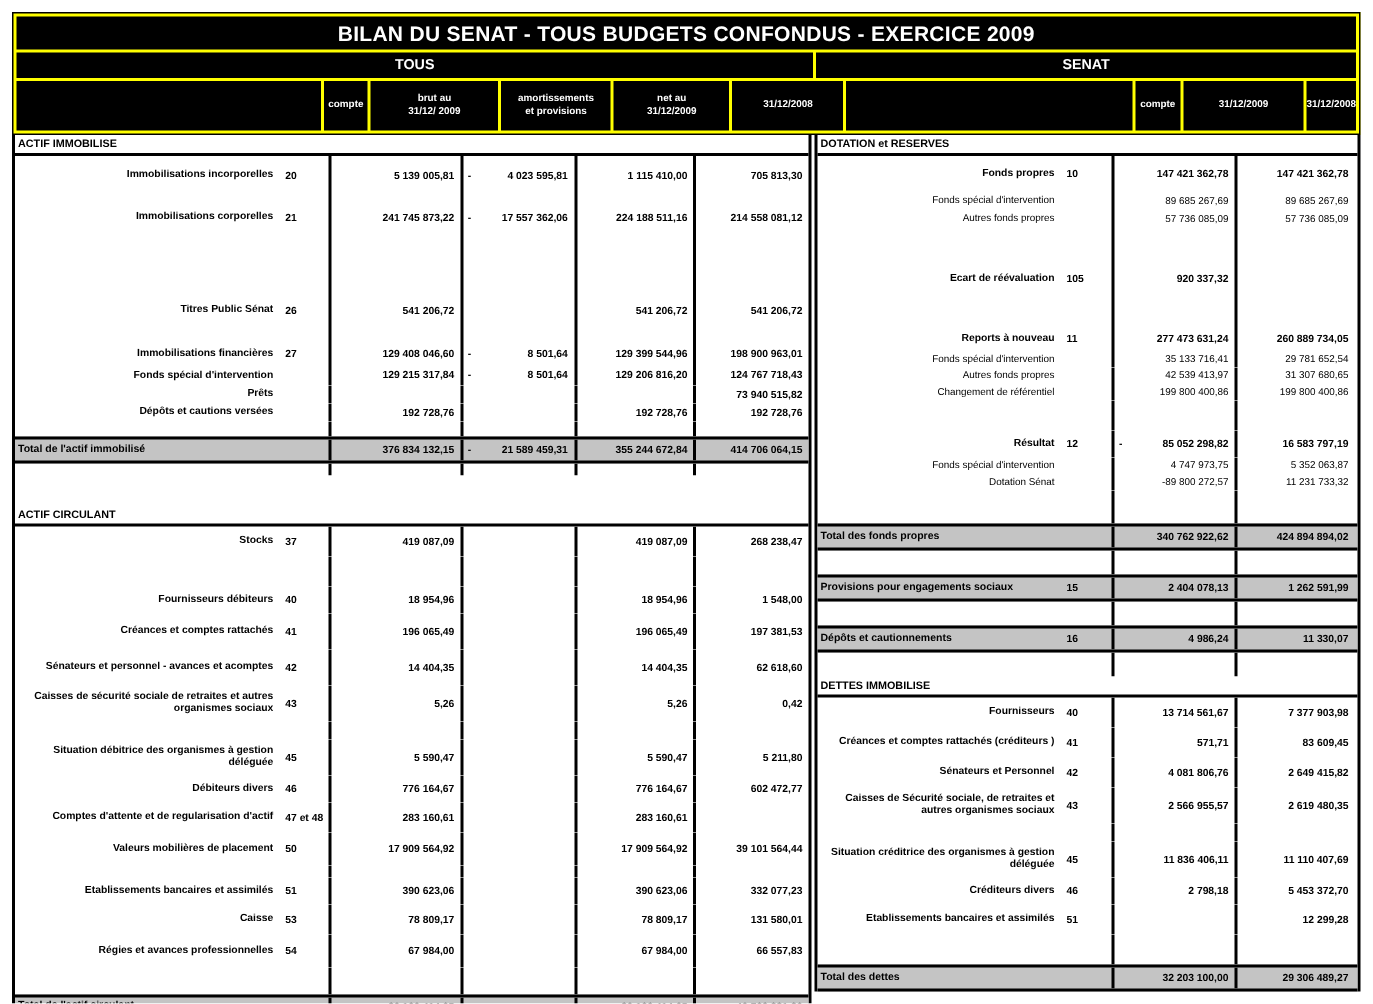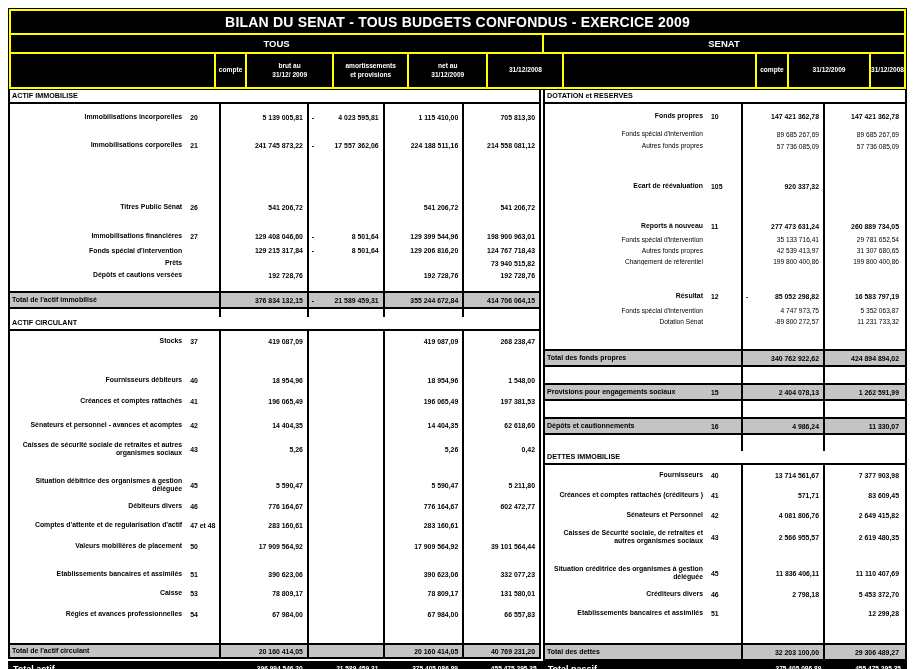--- a/index.html
+++ b/index.html
@@ -305,21 +305,21 @@
             <div class="val a-am">
               <span></span>
             </div>
             <div class="val a-net">
               <span></span>
             </div>
             <div class="val a-prev">
               <span></span>
             </div>
           </div>
-          <div class="row sec" style="height: 14px;">
+          <div class="row sec" style="height: 14px; margin-top: 20px;">
             <div class="sec-label">ACTIF CIRCULANT</div>
           </div>
           <div class="row " style="height: 20px;">
             <div class="lblc a-lblc">
               <div class="lbl a-lbl">Stocks</div>
               <div class="cpt a-cpt">37</div>
             </div>
             <div class="val a-brut">
               <span>419 087,09</span>
             </div>

